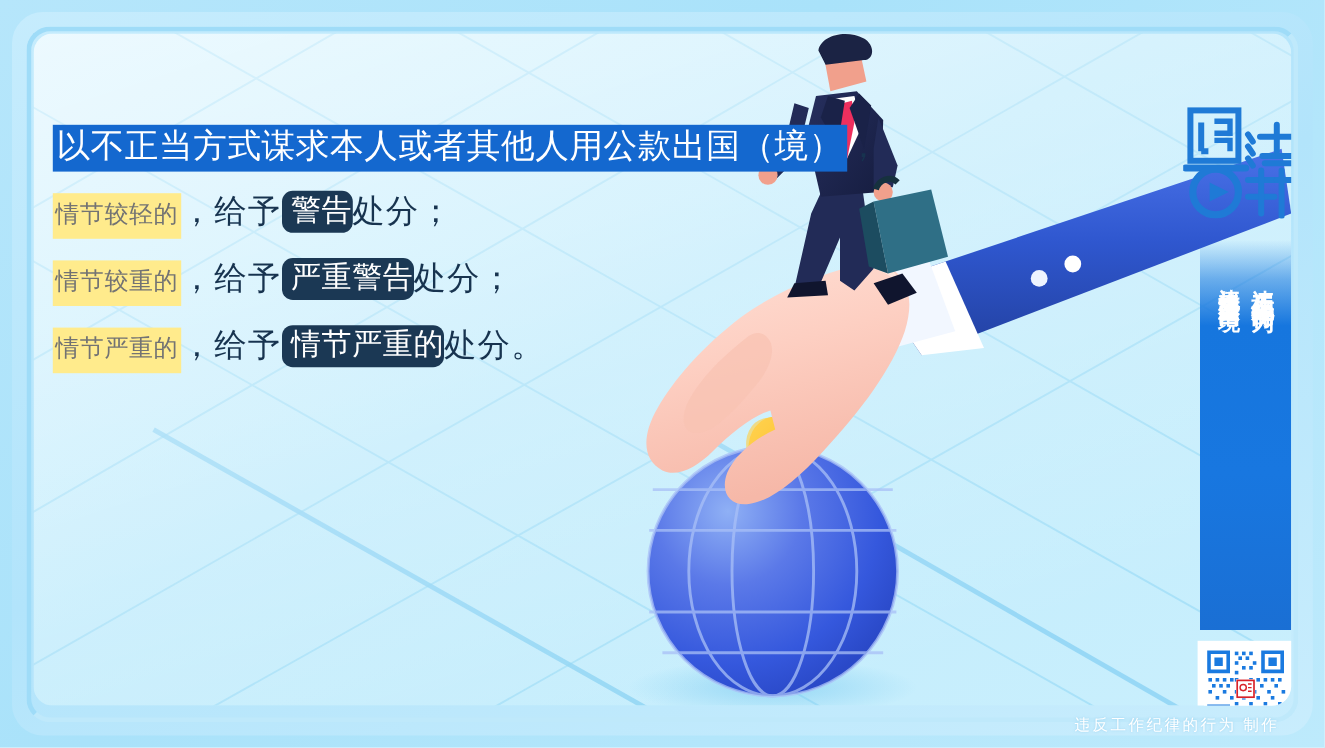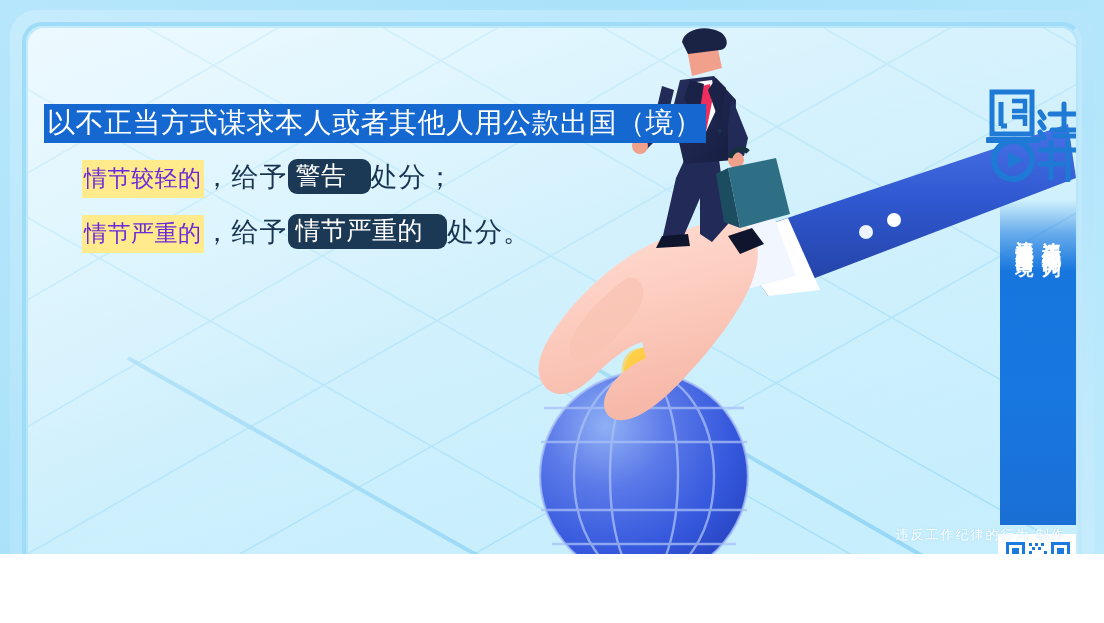--- a/index.html
+++ b/index.html
@@ -3,21 +3,21 @@
 <meta charset="utf-8">
 <style>
   * { box-sizing: border-box; margin: 0; padding: 0; }
   html, body {
     width: 1104px; height: 623px;
     overflow: hidden;
     font-family: "Liberation Serif", "DejaVu Serif", serif;
   }
   #stage {
     position: relative;
-    width: 1104px; height: 554px;
+    width: 1104px; height: 623px;
     background: linear-gradient(135deg, #b6e6fb 0%, #a9e2fa 40%, #bdeafc 100%);
     overflow: hidden;
   }
 
   
   .frame-outer {
     position: absolute;
     left: 10px; top: 10px;
     width: 1084px; height: 603px;
     border-radius: 26px;
@@ -70,43 +70,42 @@
   .after-comma {
     display:inline-block;
     color:#17334f;
     font-size:28px;
     line-height:34px;
     vertical-align: baseline;
   }
   .hl-yellow {
     display: inline-block;
     background: #ffeb8c;
-    color: #6d28d9;
-    font-size: 23px;
+    color: #737373;
+    font-size: 20px;
     line-height: 33px;
     padding: 2px 2px 3px 2px;
     letter-spacing: 0.5px;
-    margin-left: 38px;
   }
   .plain {
     display:inline-block;
     color:#17334f;
     font-size:27px;
     line-height:33px;
     letter-spacing: 1px;
     text-align: right;
   }
   .pill {
     display: inline-block;
     background: #1b3854;
     color: #ffffff;
     font-size: 25px;
     line-height: 30px;
     border-radius: 9px;
-    padding: 2px 24px 3px 8px;
+    padding: 2px 0 3px 8px;
     letter-spacing: 0.5px;
     vertical-align: 2px;
   }
 
   
   .side-wrap { position:absolute; left: 944px; top: 30px; width: 110px; height: 560px; }
 
   .logo {
     position: absolute; left: 14px; top: 26px;
     width: 98px; height: 98px;
@@ -329,20 +328,23 @@
     <div class="text-block">
 
       <div class="line">
         <span class="hl-blue">以不正当方式谋求本人或者其他人用公款出国（境）</span><span class="after-comma">，</span>
       </div>
 
       <div class="line">
         <span class="hl-yellow">情节较轻的</span><span class="plain">，给予</span><span class="pill">警告</span><span class="plain">处分；</span>
       </div>
 
+      <div class="line">
+        <span class="hl-yellow">情节较重的</span><span class="plain">，给予</span><span class="pill">严重警告</span><span class="plain">处分；</span>
+      </div>
 
       <div class="line">
         <span class="hl-yellow">情节严重的</span><span class="plain">，给予</span><span class="pill">情节严重的</span><span class="plain">处分。</span>
       </div>
 
     </div>
 
     <div class="side-wrap">
 
       <div class="logo">

